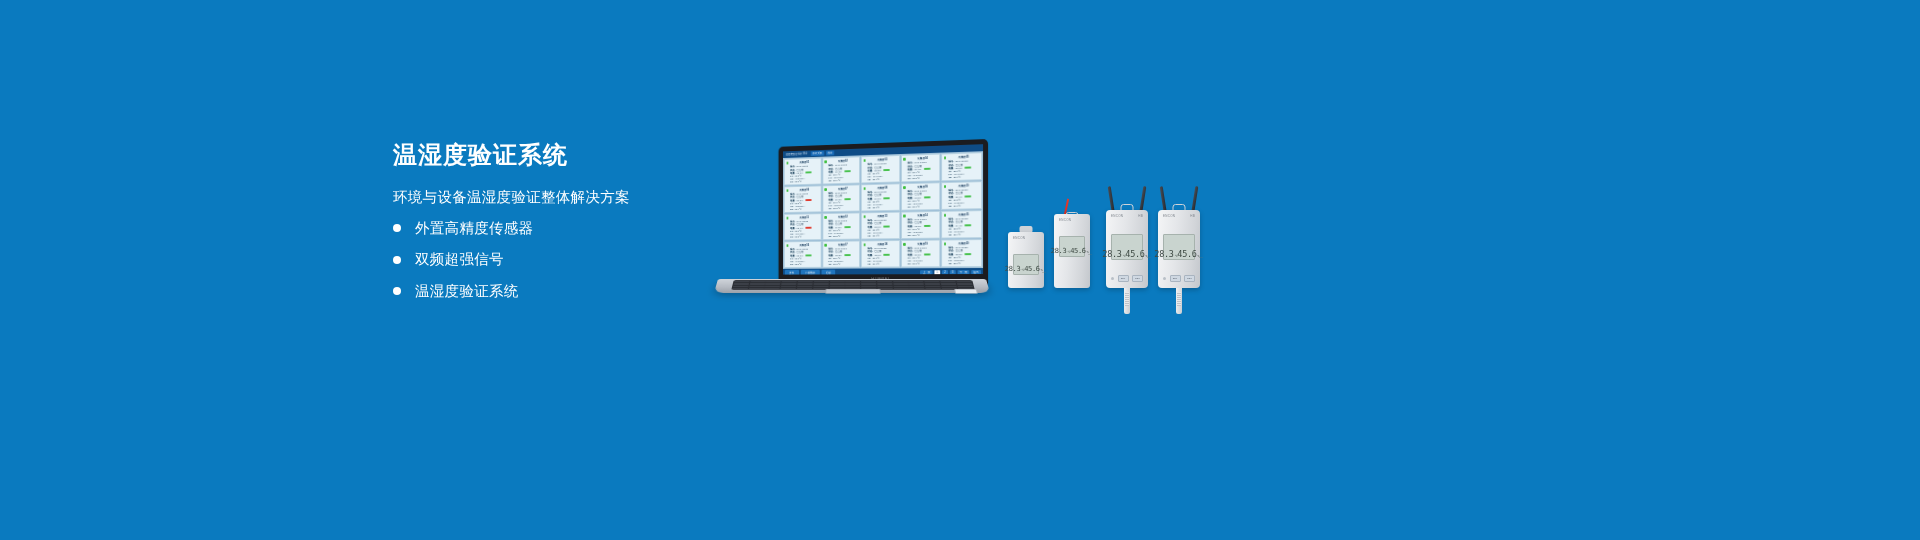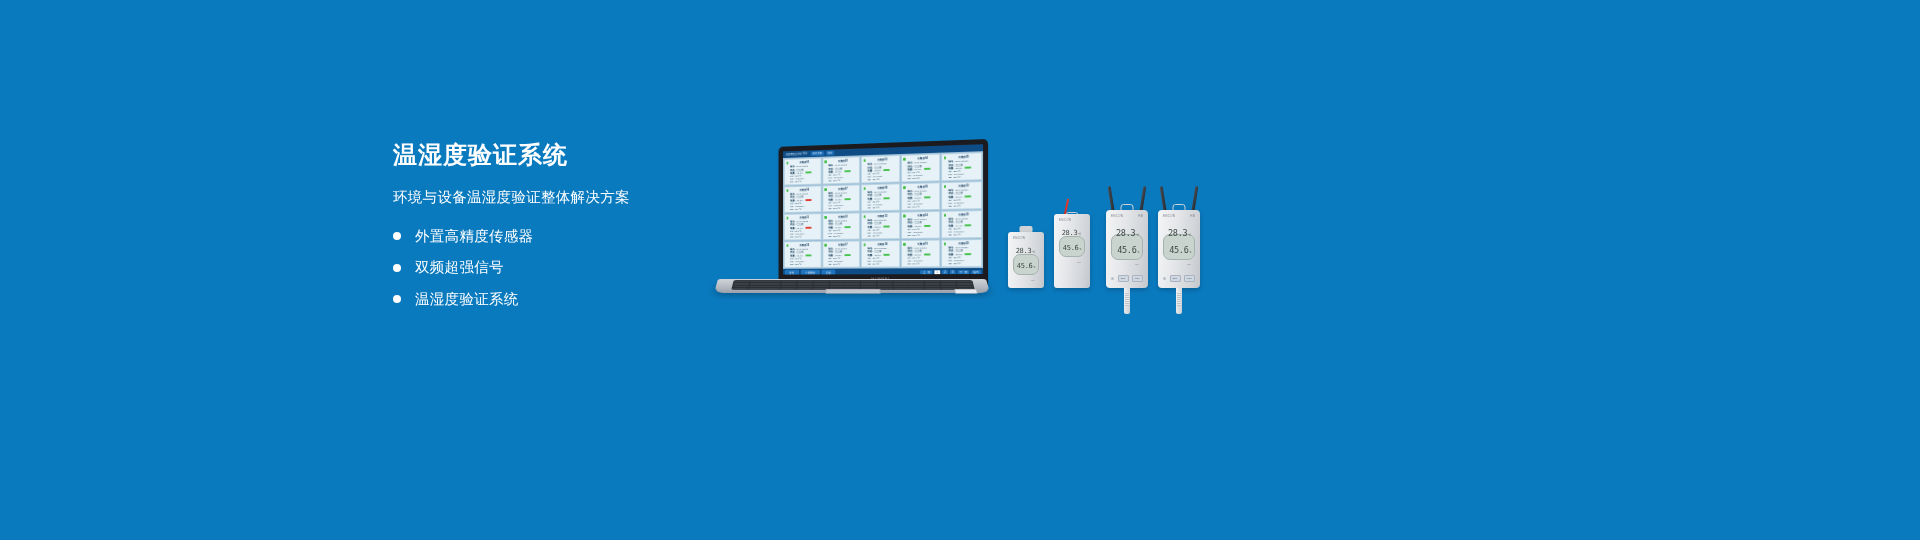--- a/index.html
+++ b/index.html
@@ -12,21 +12,21 @@
   .banner{position:relative;width:1920px;height:540px;background:#0a7abf;overflow:hidden;}
 
   
   .copy{position:absolute;left:393px;top:140px;width:330px;color:#fff;}
   .headline{
     font-size:24px;font-weight:bold;letter-spacing:1px;
     line-height:1.25;margin:0 0 18px 0;color:#ffffff;
   }
   .subtitle{
     font-size:14.5px;font-weight:normal;line-height:1.3;
-    margin:0 0 22px 0;color:#ffffff;letter-spacing:.3px;
+    margin:0 0 14px 0;color:#ffffff;letter-spacing:.3px;
   }
   .bullets{list-style:none;margin:0;padding:0;}
   .bullets li{
     display:flex;align-items:center;
     font-size:14.5px;line-height:1;margin-bottom:17px;color:#ffffff;letter-spacing:.3px;
   }
   .dot{
     width:8px;height:8px;border-radius:50%;background:#ffffff;
     display:inline-block;margin-right:14px;flex:0 0 auto;
   }
@@ -144,24 +144,23 @@
   }
   .dev-a .body,.dev-b .body{top:14px;}
   .dev-c .body,.dev-d .body{top:24px;border-radius:4px;}
 
   .brandline{
     position:absolute;left:0;right:0;top:4px;display:flex;justify-content:space-between;
     padding:0 5px;font-size:3px;color:#7c828a;letter-spacing:.3px;
   }
   .lcd{
     position:absolute;left:5px;right:5px;
-    background:#c9d4cf;border:.5px solid #a6b2ad;border-radius:7px;
-    display:flex;flex-direction:column;justify-content:center;align-items:flex-end;
+    background:#c9d4cf;border:.5px solid #a6b2ad;border-radius:1px;
+    display:flex;justify-content:center;align-items:flex-end;
     padding:1px 3px 1px 2px;
-    gap:8px;
   }
   .dev-a .lcd,.dev-b .lcd{top:22px;height:17px;}
   .dev-c .lcd,.dev-d .lcd{top:24px;height:22px;}
   .lcd .ln{
     display:flex;align-items:baseline;justify-content:flex-end;width:100%;
     font-family:"DejaVu Sans Mono","Liberation Mono",monospace;
     color:#3e4a44;letter-spacing:-.3px;line-height:1;
   }
   .dev-a .lcd .ln,.dev-b .lcd .ln{font-size:7px;}
   .dev-c .lcd .ln,.dev-d .lcd .ln{font-size:8.5px;}

